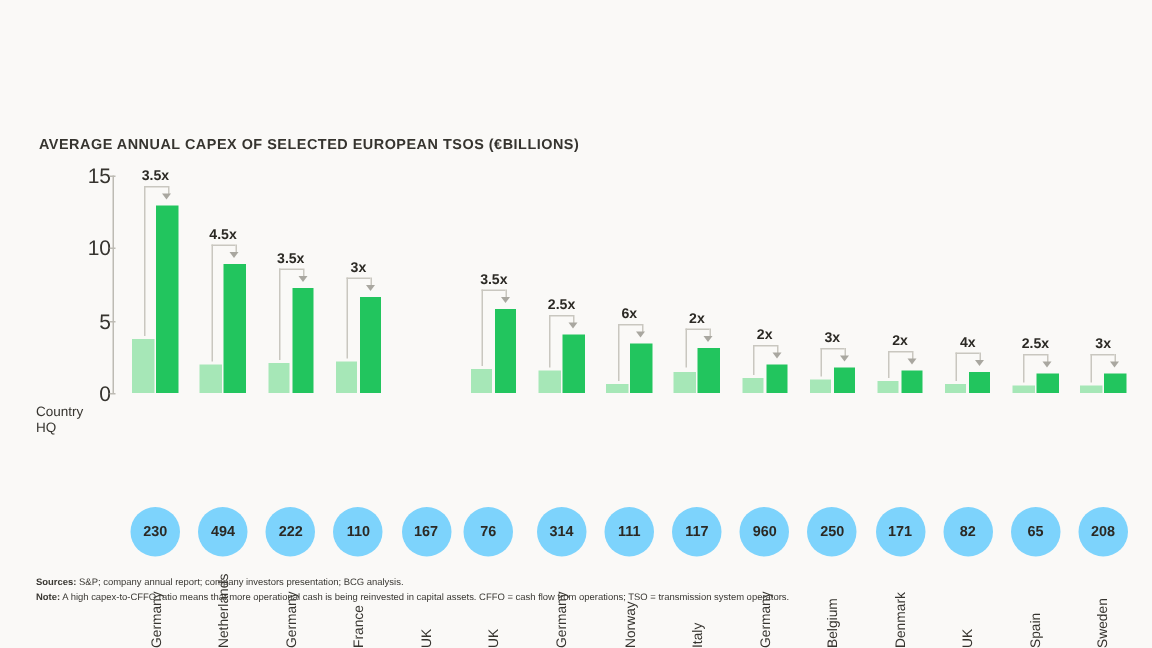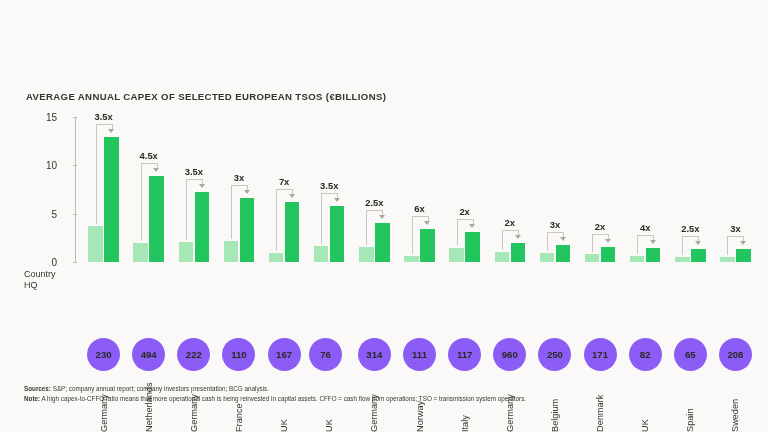--- a/index.html
+++ b/index.html
@@ -26,22 +26,22 @@
   
   .legend { position: absolute; right: 24px; top: 90px; }
   .legend-row { display: flex; align-items: center; margin-bottom: 4px; }
   .legend-swatch { width: 8px; height: 8px; margin-right: 6px; border-radius: 1px; }
   .legend-label { font-size: 8.4px; color: #36342F; }
 
   
   .plot { position: absolute; left: 75px; top: 117px; width: 677px; height: 145px; }
   .axis-line { position: absolute; left: 0; top: 0; width: 1px; height: 145px; background: #BDBBB4; }
   .ytick {
-    position: absolute; right: 100%; margin-right: 18px;
-    font-size: 10px; color: #36342F; transform: translateY(-50%);
+    position: absolute; right: 100%; margin-right: 1px;
+    font-size: 14px; color: #36342F; transform: translateY(-50%);
     white-space: nowrap;
   }
   .ytick-mark { position: absolute; left: 0; width: 4px; height: 1px; background: #BDBBB4; transform: translateX(-2px); }
 
   .group { position: absolute; bottom: 0; height: 145px; text-align: right; }
   .bar { position: absolute; bottom: 0; }
   .bar.light { background: #A6E7B7; }
   .bar.dark  { background: #22C55E; }
 
   
@@ -64,21 +64,21 @@
   }
   .country-label {
     position: absolute; bottom: 0; font-size: 9.2px; color: #36342F;
     writing-mode: vertical-rl; transform: rotate(180deg);
     white-space: nowrap; transform-origin: center;
   }
 
   
   .circle {
     position: absolute; width: 33px; height: 33px; border-radius: 50%;
-    background: #8b5cf6; color: #2B2924;
+    background: #7dd3fc; color: #2B2924;
     font-size: 9.6px; font-weight: 700;
     display: flex; align-items: center; justify-content: center;
   }
 
   
   .foot {
     position: absolute; left: 24px; font-size: 6.3px; line-height: 8.4px;
     color: #3A3833;
   }
   .foot b { font-weight: 700; }
@@ -130,29 +130,20 @@
       </div>
       <div class="group" style="left: 148.717px; width: 30.5px;">
         <div class="bar light" style="left: 0px; width: 14.5px; height: 21.2667px;"></div>
         <div class="bar dark" style="left: 16px; width: 14.5px; height: 63.8px;"></div>
         <div class="brk-v-left" style="left: 7.25px; top: 68.2px; height: 53.5333px;"></div>
         <div class="brk-h" style="left: 7.25px; top: 68.2px; width: 16px;"></div>
         <div class="brk-v-right" style="left: 23.25px; top: 68.2px; height: 6px;"></div>
         <div class="brk-arrow" style="left: 20.05px; top: 73.2px;"></div>
         <div class="mult-label" style="left: 15.25px; top: 55.2px;">3x</div>
       </div>
-      <div class="group" style="left: 193.85px; width: 30.5px;">
-        <div class="bar light" style="left: 0px; width: 14.5px; height: 8.7px;"></div>
-        <div class="bar dark" style="left: 16px; width: 14.5px; height: 59.9333px;"></div>
-        <div class="brk-v-left" style="left: 7.25px; top: 72.0667px; height: 62.2333px;"></div>
-        <div class="brk-h" style="left: 7.25px; top: 72.0667px; width: 16px;"></div>
-        <div class="brk-v-right" style="left: 23.25px; top: 72.0667px; height: 6px;"></div>
-        <div class="brk-arrow" style="left: 20.05px; top: 77.0667px;"></div>
-        <div class="mult-label" style="left: 15.25px; top: 59.0667px;">7x</div>
-      </div>
       <div class="group" style="left: 238.983px; width: 30.5px;">
         <div class="bar light" style="left: 0px; width: 14.5px; height: 16.4333px;"></div>
         <div class="bar dark" style="left: 16px; width: 14.5px; height: 56.0667px;"></div>
         <div class="brk-v-left" style="left: 7.25px; top: 75.9333px; height: 50.6333px;"></div>
         <div class="brk-h" style="left: 7.25px; top: 75.9333px; width: 16px;"></div>
         <div class="brk-v-right" style="left: 23.25px; top: 75.9333px; height: 6px;"></div>
         <div class="brk-arrow" style="left: 20.05px; top: 80.9333px;"></div>
         <div class="mult-label" style="left: 15.25px; top: 62.9333px;">3.5x</div>
       </div>
       <div class="group" style="left: 284.117px; width: 30.5px;">

